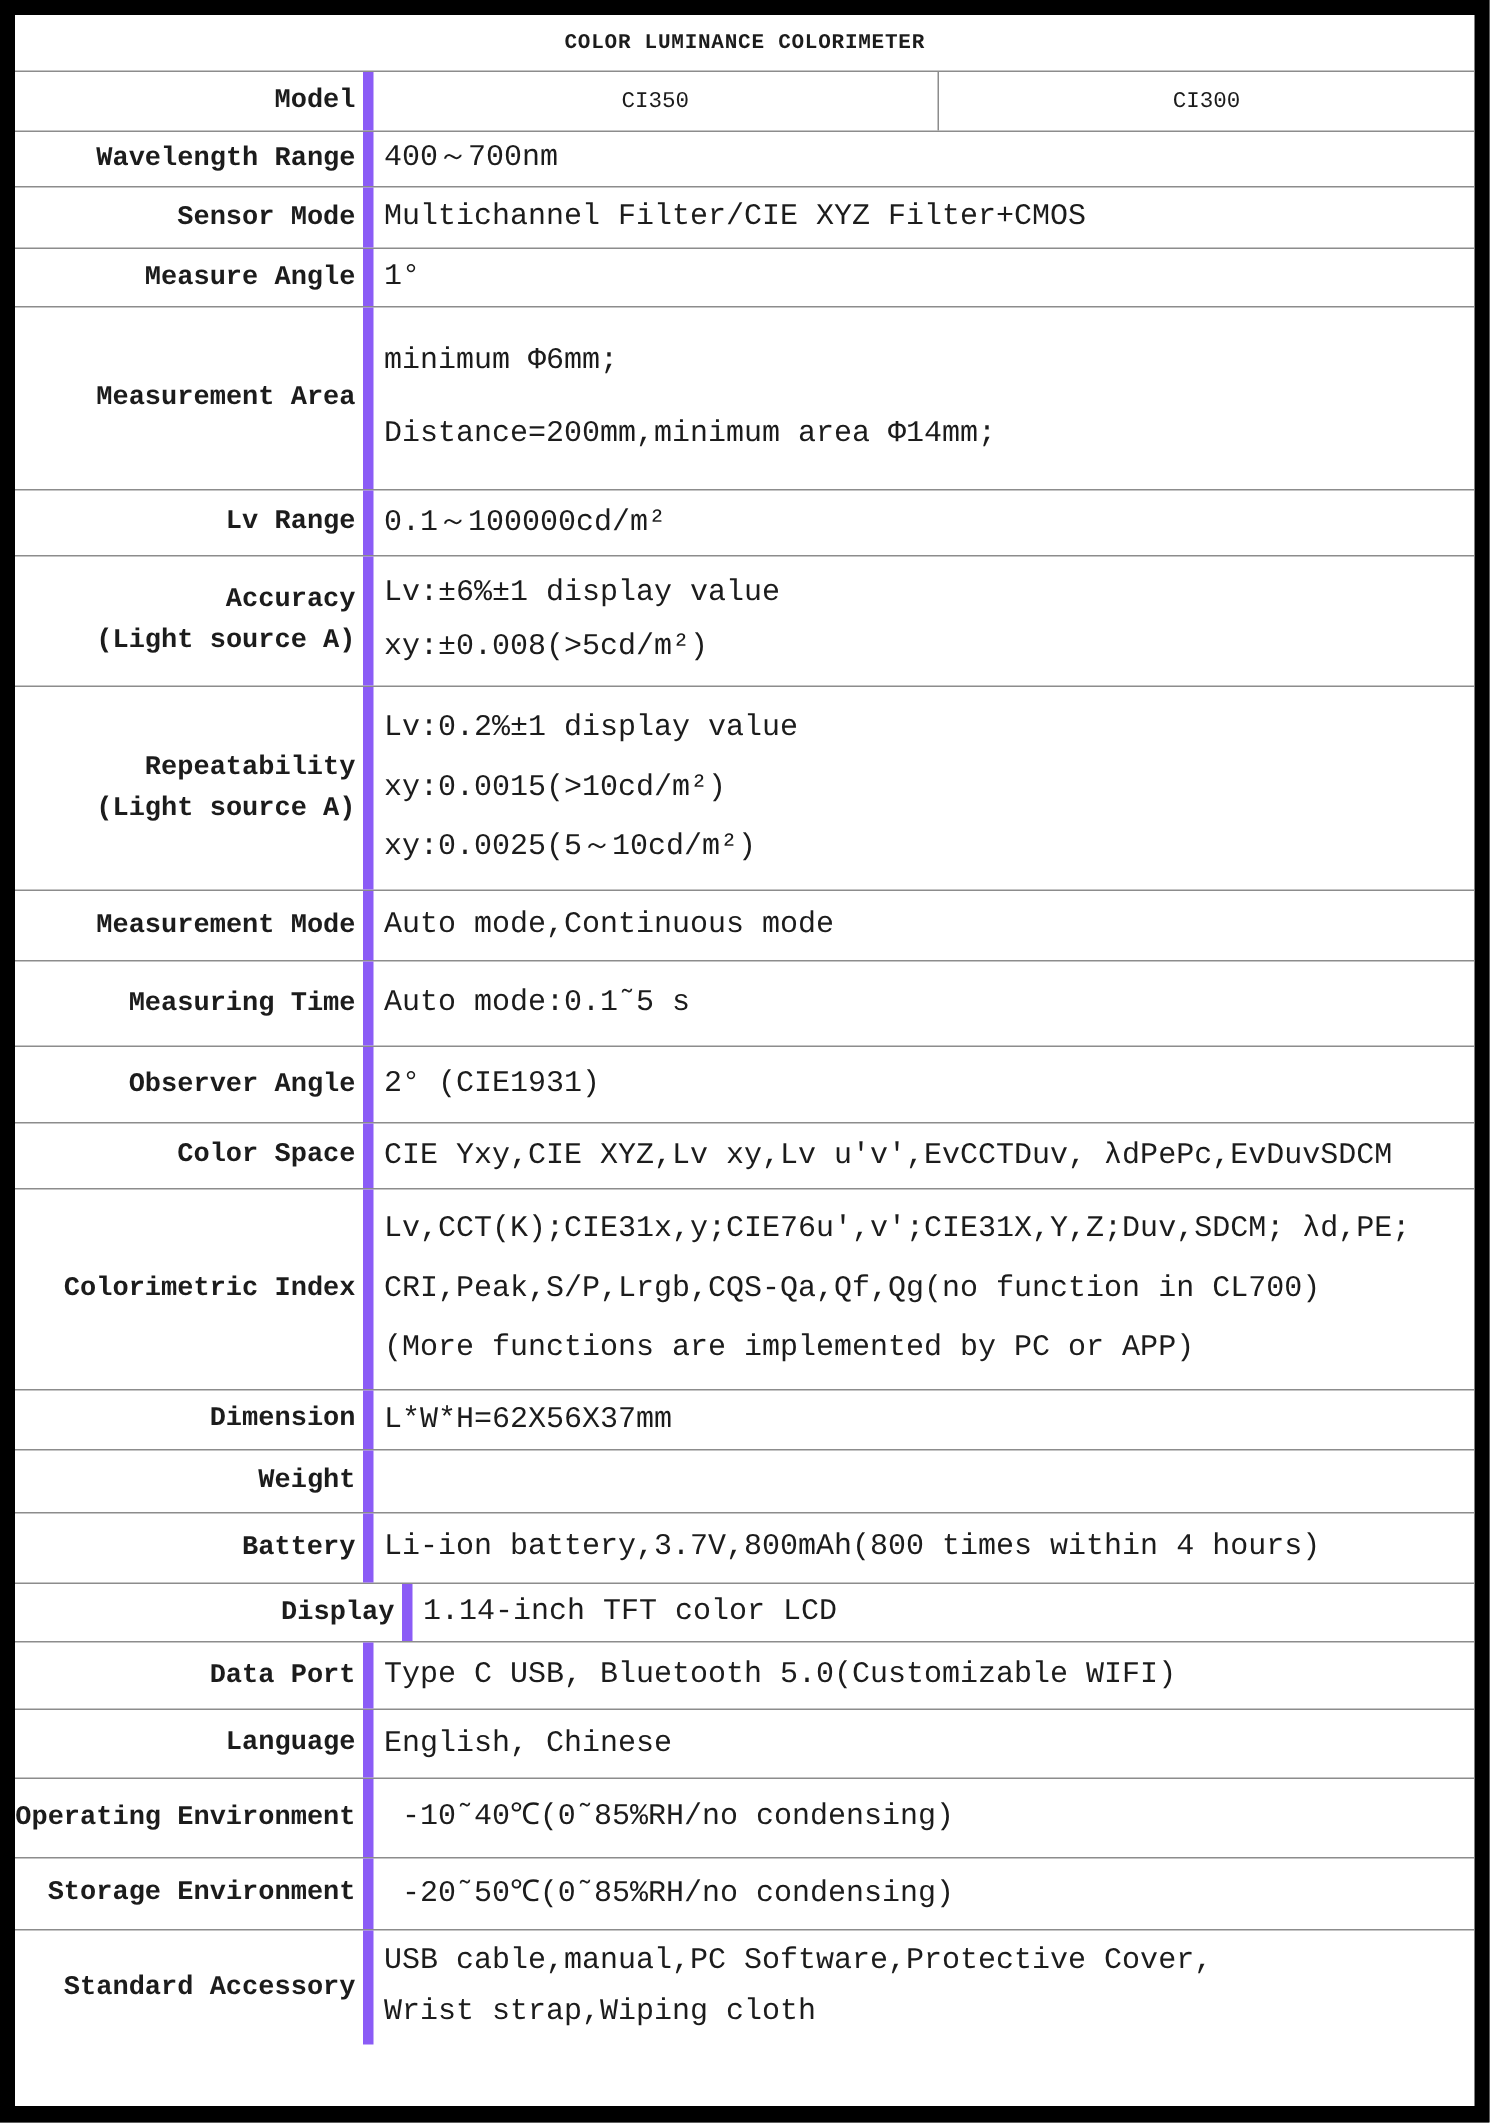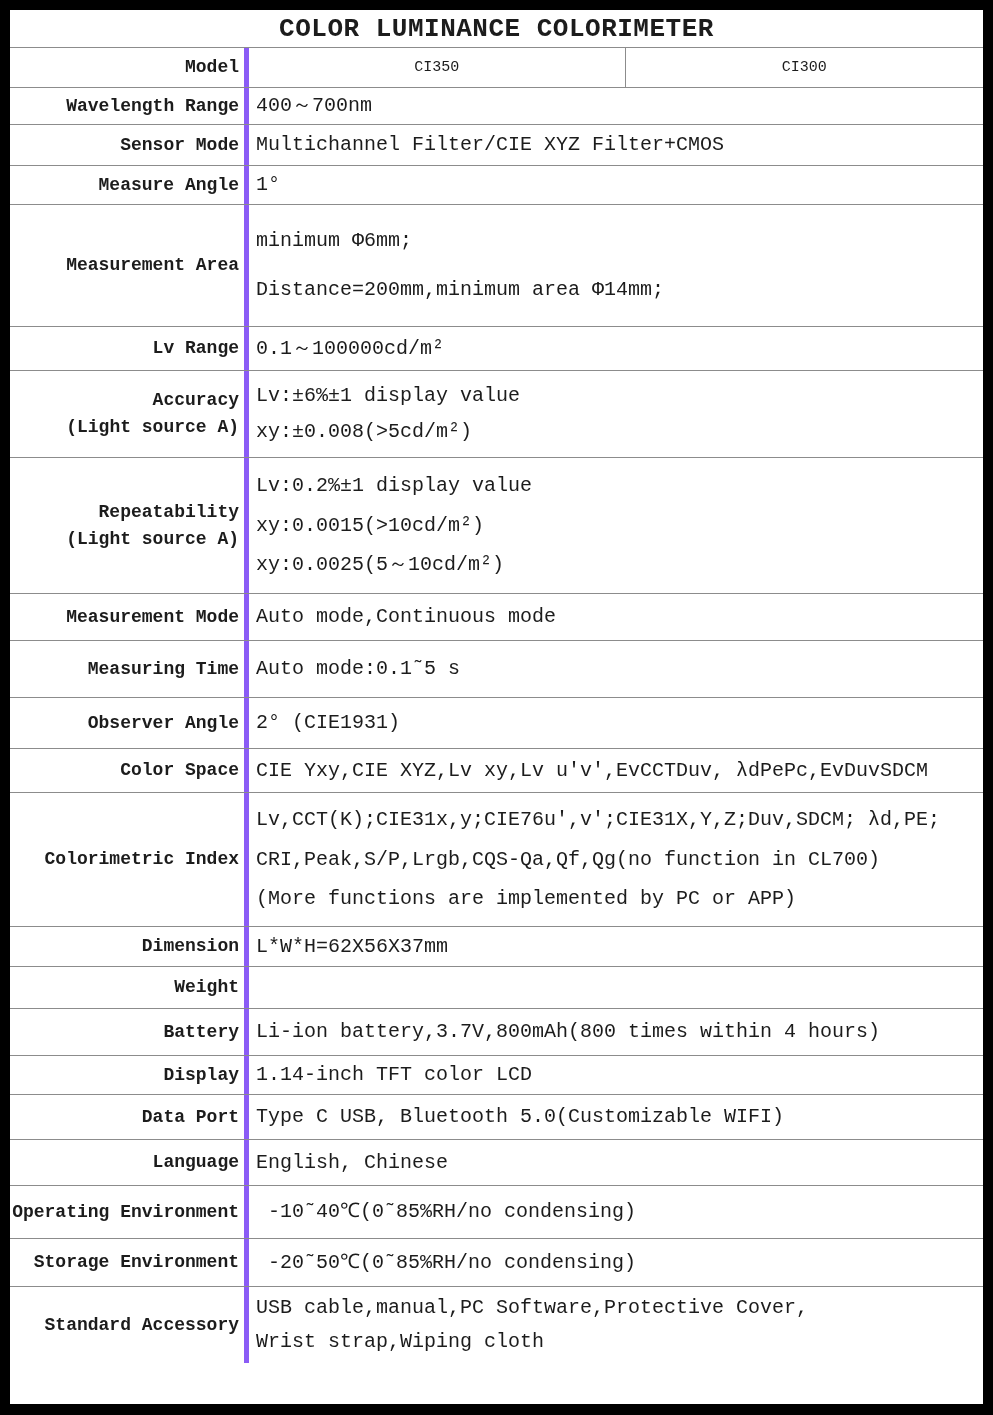--- a/index.html
+++ b/index.html
@@ -23,29 +23,29 @@
     border-top: 1px solid #8c8c8c;
     box-sizing: border-box;
     flex: 0 0 auto;
   }
   .title-row {
     border-top: none;
     min-height: 37px;
     align-items: center; justify-content: center;
   }
   .title {
-    font-size: 26px; font-weight: bold;
+    font-size: 14px; font-weight: bold;
     letter-spacing: 0.5px;
     white-space: pre;
   }
   .model-row { min-height: 40px; }
   .label-cell {
     flex: 0 0 239px; width: 239px;
     box-sizing: border-box;
-    border-right: 5px solid #8b5cf6;
+    border-right: 7px solid #8b5cf6;
     display: flex; flex-direction: column;
     justify-content: center; align-items: flex-end;
     padding: 1px 5px 1px 2px;
     font-weight: bold; font-size: 18px;
     text-align: right; white-space: pre;
   }
   .label-cell .line { line-height: 27px; }
   .value-cell {
     flex: 1 1 auto;
     box-sizing: border-box;
@@ -138,21 +138,21 @@
           <div class="label-cell"><div class="line">Dimension</div></div>
           <div class="value-cell"><div class="line">L*W*H=62X56X37mm</div></div>
         </div>
         <div class="row spec-row" style="min-height: 42px;">
           <div class="label-cell"><div class="line">Weight</div></div>
         </div>
         <div class="row spec-row" style="min-height: 47px;">
           <div class="label-cell"><div class="line">Battery</div></div>
           <div class="value-cell"><div class="line">Li-ion battery,3.7V,800mAh(800 times within 4 hours)</div></div>
         </div>
-        <div class="row spec-row" style="min-height: 39px;">
+        <div class="row spec-row" style="min-height: 39px; padding-left: 26px;">
           <div class="label-cell"><div class="line">Display</div></div>
           <div class="value-cell"><div class="line">1.14-inch TFT color LCD</div></div>
         </div>
         <div class="row spec-row" style="min-height: 45px;">
           <div class="label-cell"><div class="line">Data Port</div></div>
           <div class="value-cell"><div class="line">Type C USB, Bluetooth 5.0(Customizable WIFI)</div></div>
         </div>
         <div class="row spec-row" style="min-height: 46px;">
           <div class="label-cell"><div class="line">Language</div></div>
           <div class="value-cell"><div class="line">English, Chinese</div></div>

